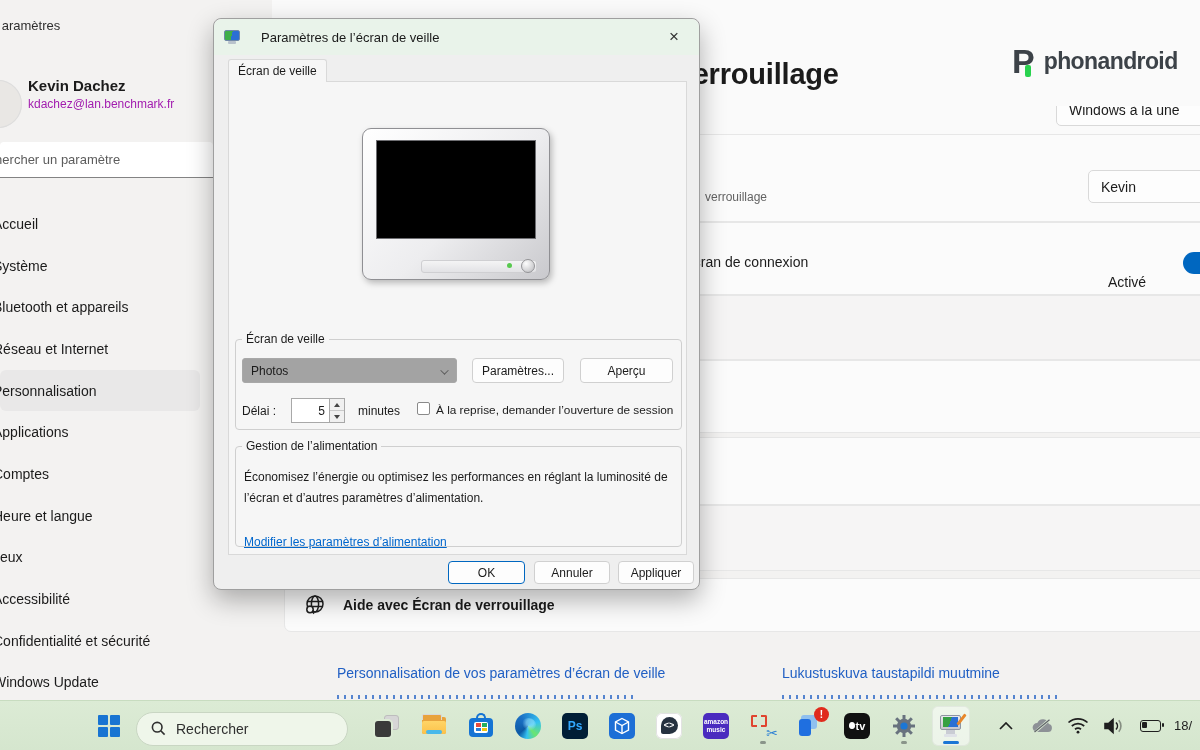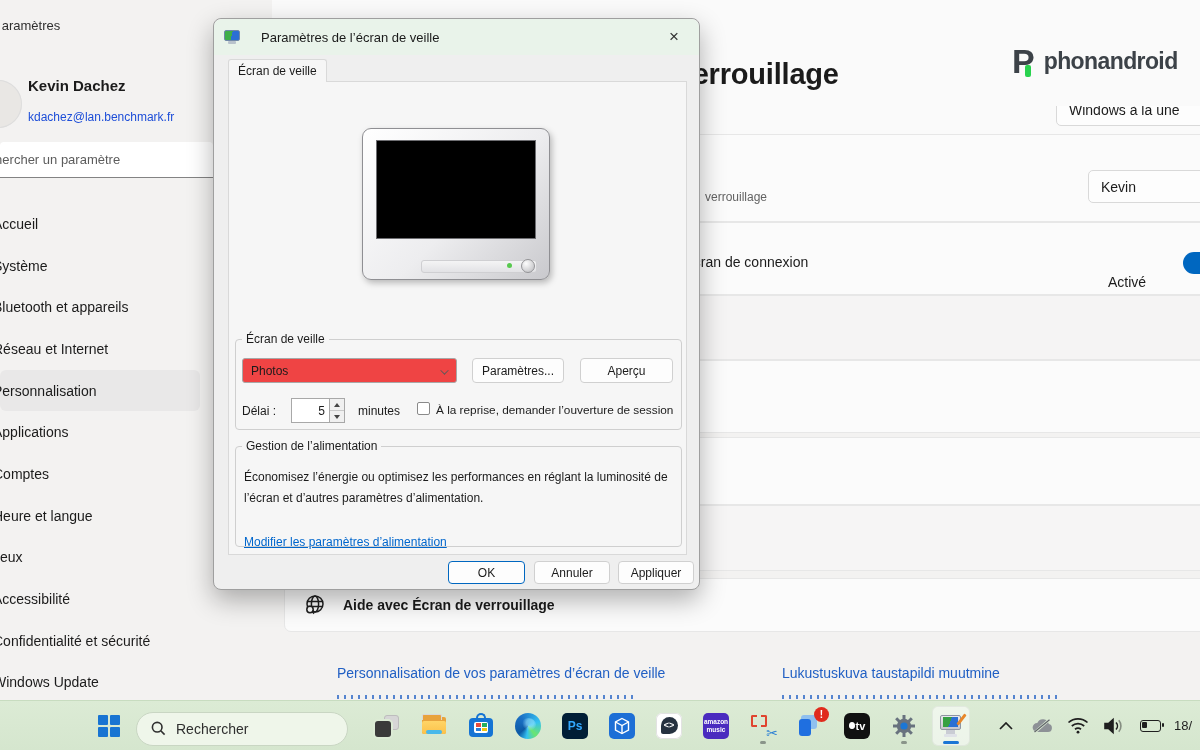--- a/index.html
+++ b/index.html
@@ -13,21 +13,21 @@
   .win-title-frag span { display:inline-block; margin-left:-9px; }
   .win-min { left:1128px; top:3px; width:34px; height:30px; display:flex; align-items:center; justify-content:center; }
   .win-min .bar { width:11px; height:1.6px; background:#707070; }
   .win-restore { left:1186px; top:9px; width:30px; height:20px; }
   .win-restore .sq { position:absolute; width:9px; height:9px; border:1.4px solid #707070; background:transparent; border-radius:1px; }
   .win-restore .sq.b { left:3px; top:6px; } .win-restore .sq.f { left:6px; top:3px; background:#f3f2f1; }
 
   
   .avatar { left:-26px; top:80px; width:48px; height:48px; border-radius:50%; background:#e9e7e4; box-shadow:inset 0 0 0 1px #ddd; }
   .acct-name { left:28px; top:77px; font-size:15px; font-weight:bold; color:#1b1b1b; }
-  .acct-mail { left:28px; top:110px; font-size:12px; color:#1d4ed8; }
+  .acct-mail { left:28px; top:97px; font-size:12px; color:#a21caf; }
   .side-search { left:0; top:142px; width:213px; height:36px; background:#fff; border-bottom:1.5px solid #838383;
                  border-radius:4px 4px 0 0; overflow:hidden; display:flex; align-items:center; }
   .side-search span { display:inline-block; margin-left:-28px; font-size:13px; color:#5c5c5c; white-space:nowrap; }
   .nav { left:0; top:203px; width:213px; list-style:none; }
   .nav li { height:41.7px; display:flex; align-items:center; margin-right:13px; border-radius:6px; font-size:14px; }
   .nav li span { display:inline-block; margin-left:-7px; white-space:nowrap; }
   .nav li.selected { background:#e9e8e8; }
 
   
   .topband { left:272px; top:0; width:928px; height:134px; background:#fafafa; }
@@ -89,21 +89,21 @@
                    background:linear-gradient(#f4f4f5,#e2e2e5); }
   .monitor .led { position:absolute; right:37px; bottom:11px; width:5px; height:5px; border-radius:50%; background:#58c94f; }
   .monitor .pwr { position:absolute; right:14px; bottom:6px; width:14px; height:14px; border-radius:50%;
                   background:radial-gradient(circle at 35% 30%,#fdfdfd,#b9b9bd); border:1px solid #949497; }
 
   .grp { position:absolute; left:6px; width:447px; border:1px solid #cfcfcf; border-radius:4px; }
   .grp legend { font-size:12px; padding:0 4px; margin-left:6px; }
   .grp1 { top:250px; height:98px; }
   .grp2 { top:357px; height:108px; }
 
-  .dd-select { position:absolute; left:6px; top:12px; width:215px; height:25px; background:#ef4444; border:1px solid #a8a8a8;
+  .dd-select { position:absolute; left:6px; top:12px; width:215px; height:25px; background:#a3a3a3; border:1px solid #a8a8a8;
                border-radius:3px; font-size:12px; display:flex; align-items:center; padding:0 8px; }
   .dd-select .chev { position:absolute; right:8px; top:8px; transform:rotate(45deg) scale(.85); }
   .dlg-btn { position:absolute; height:25px; background:#fdfdfd; border:1px solid #d0d0d0; border-radius:4px;
              font-size:12px; display:flex; align-items:center; justify-content:center; }
   .btn-params { left:236px; top:12px; width:92px; } .btn-apercu { left:344px; top:12px; width:93px; }
   .delay-label { position:absolute; left:6px; top:58px; font-size:12px; }
   .spin-wrap { position:absolute; left:55px; top:52px; width:54px; height:25px; border:1px solid #a8a8a8; background:#fff;
                display:flex; }
   .spin-val { flex:1; font-size:12px; text-align:right; padding:5px 4px 0 0; }
   .spin-btns { width:15px; border-left:1px solid #a8a8a8; display:flex; flex-direction:column; }

